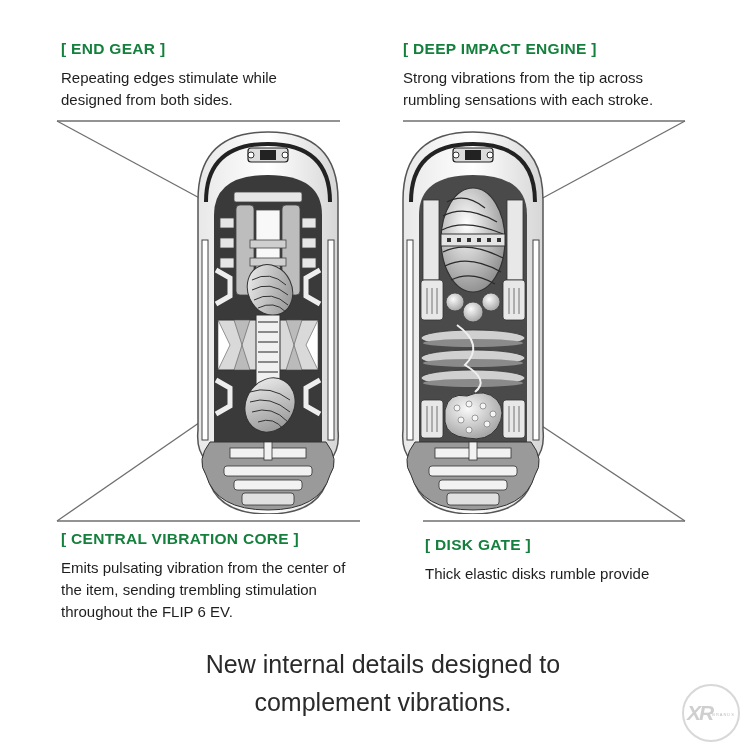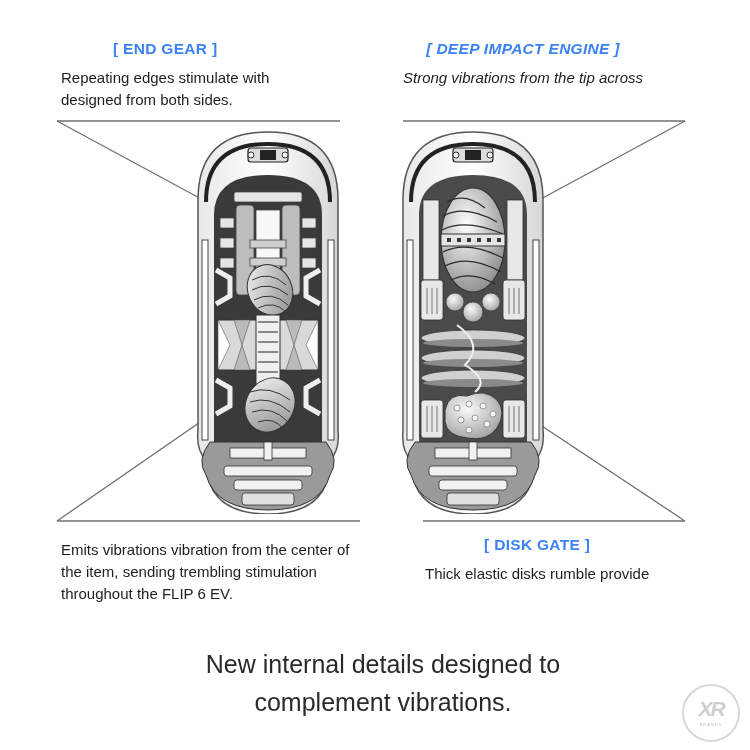--- a/index.html
+++ b/index.html
@@ -1,32 +1,32 @@
 <!DOCTYPE html>
 <html><head>
 <meta charset="utf-8">
 <style>
   html, body { margin: 0; padding: 0; background: #ffffff; }
   body { width: 750px; height: 750px; position: relative; overflow: hidden;
          font-family: "Liberation Sans", "DejaVu Sans", sans-serif; color: #1a1a1a; }
   .callout { position: absolute; }
-  .callout-title { font-weight: bold; font-size: 15.5px; letter-spacing: 0.3px; color: #3b82f6; white-space: nowrap; text-align: center; }
+  .callout-title { font-weight: bold; font-size: 15.5px; letter-spacing: 0.3px; color: #15803d; white-space: nowrap; }
   .callout-desc { font-size: 15px; line-height: 22px; color: #1e1e1e; margin-top: 9px; white-space: nowrap; }
   #c-end-gear { left: 61px; top: 40px; }
-  #c-deep-impact { left: 403px; top: 40px; font-style: italic; }
+  #c-deep-impact { left: 403px; top: 40px; }
   #c-central-core { left: 61px; top: 530px; }
   #c-central-core .callout-desc { margin-top: 9px; }
   #c-disk-gate { left: 425px; top: 536px; }
   .lines { position: absolute; left: 0; top: 0; width: 750px; height: 750px; pointer-events: none; }
   .device { position: absolute; }
   #device-left { left: 190px; top: 130px; width: 156px; height: 384px; }
   #device-right { left: 395px; top: 130px; width: 156px; height: 384px; }
   .tagline { position: absolute; left: 0; width: 766px; text-align: center; font-size: 25px; line-height: 38px; color: #2a2a2a; top: 645px; }
   .watermark { position: absolute; left: 682px; top: 684px; width: 58px; height: 58px; border-radius: 50%;
-               border: 2px solid #d8d8d8; box-sizing: border-box; display: flex; flex-direction: column;
+               border: 2px solid #d8d8d8; box-sizing: border-box; display: flex; flex-direction: row;
                align-items: center; justify-content: center; }
   .wm-logo { font-weight: bold; font-style: italic; font-size: 21px; color: #cfcfcf; letter-spacing: -2px; line-height: 20px; }
   .wm-sub { font-size: 4px; color: #bdbdbd; letter-spacing: 1px; margin-top: 3px; }
 </style>
 </head>
 <body>
 
 <svg class="lines" viewBox="0 0 750 750">
   <g stroke="#6f6f6f" stroke-width="1.3" fill="none">
     <line x1="57" y1="121" x2="340" y2="121"></line>
@@ -36,35 +36,37 @@
     <line x1="57" y1="521" x2="360" y2="521"></line>
     <line x1="57" y1="521" x2="235" y2="398"></line>
     <line x1="423" y1="521" x2="685" y2="521"></line>
     <line x1="685" y1="521" x2="480" y2="385"></line>
   </g>
 </svg>
 
 <div class="callout" id="c-end-gear">
   <div class="callout-title">[ END GEAR ]</div>
   <div class="callout-desc">
-    <div>Repeating edges stimulate with</div>
+    <div>Repeating edges stimulate while</div>
     <div>designed from both sides.</div>
   </div>
 </div>
 
 <div class="callout" id="c-deep-impact">
   <div class="callout-title">[ DEEP IMPACT ENGINE ]</div>
   <div class="callout-desc">
     <div>Strong vibrations from the tip across</div>
+    <div>rumbling sensations with each stroke.</div>
   </div>
 </div>
 
 <div class="callout" id="c-central-core">
-  <div class="callout-desc">
-    <div>Emits vibrations vibration from the center of</div>
+  <div class="callout-title">[ CENTRAL VIBRATION CORE ]</div>
+  <div class="callout-desc">
+    <div>Emits pulsating vibration from the center of</div>
     <div>the item, sending trembling stimulation</div>
     <div>throughout the FLIP 6 EV.</div>
   </div>
 </div>
 
 <div class="callout" id="c-disk-gate">
   <div class="callout-title">[ DISK GATE ]</div>
   <div class="callout-desc">
     <div>Thick elastic disks rumble provide</div>
   </div>

